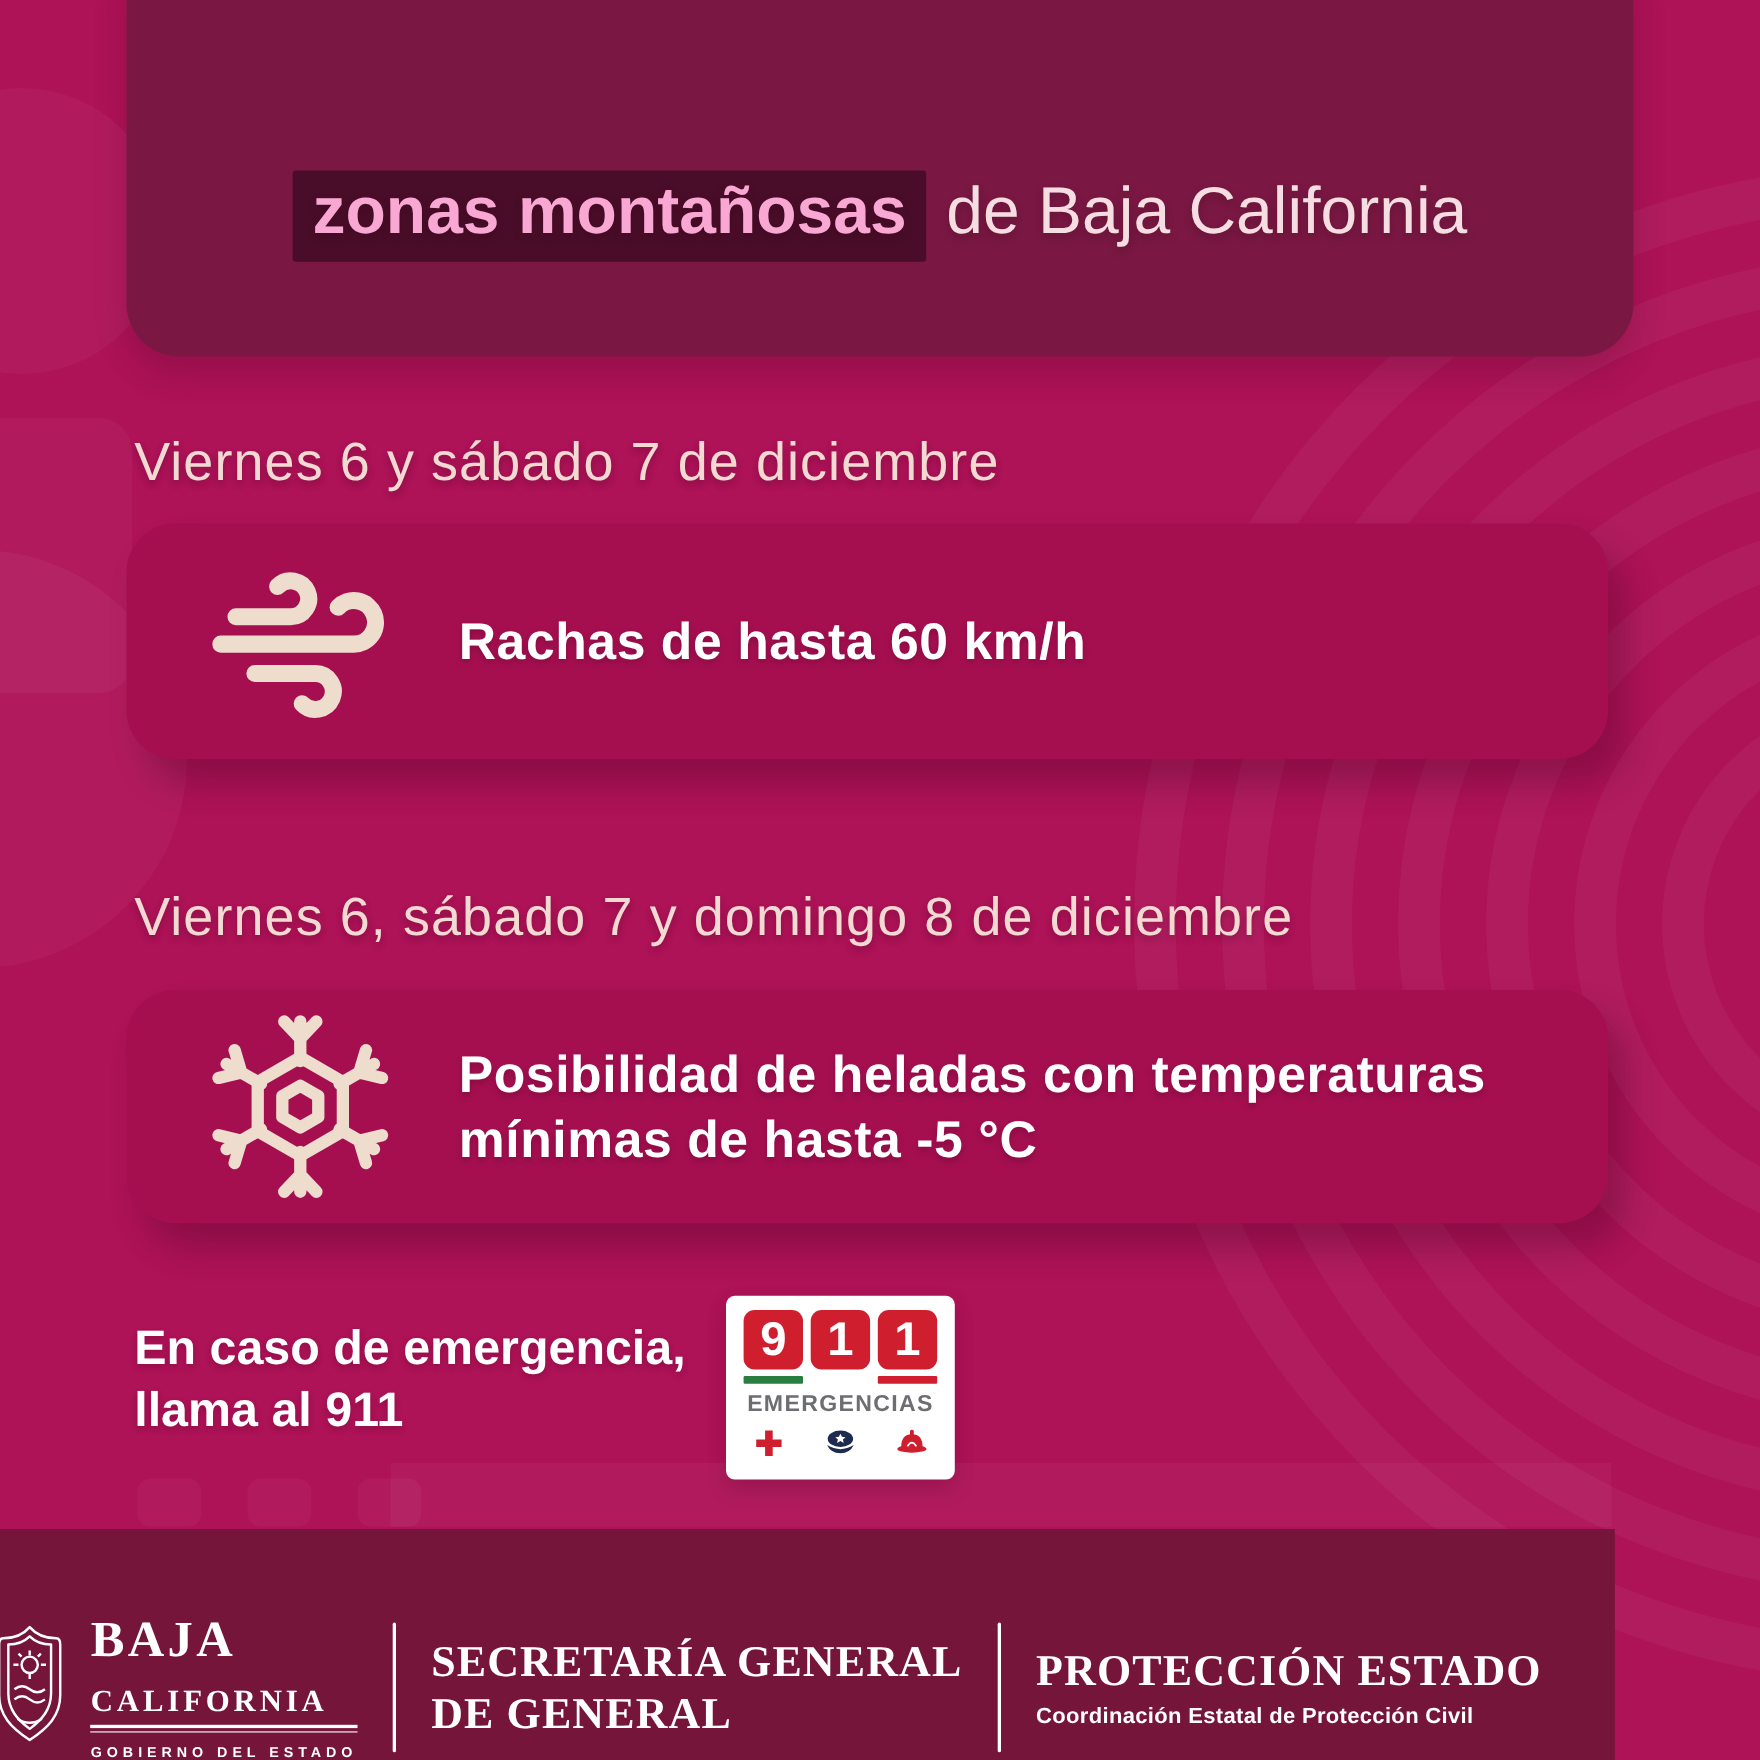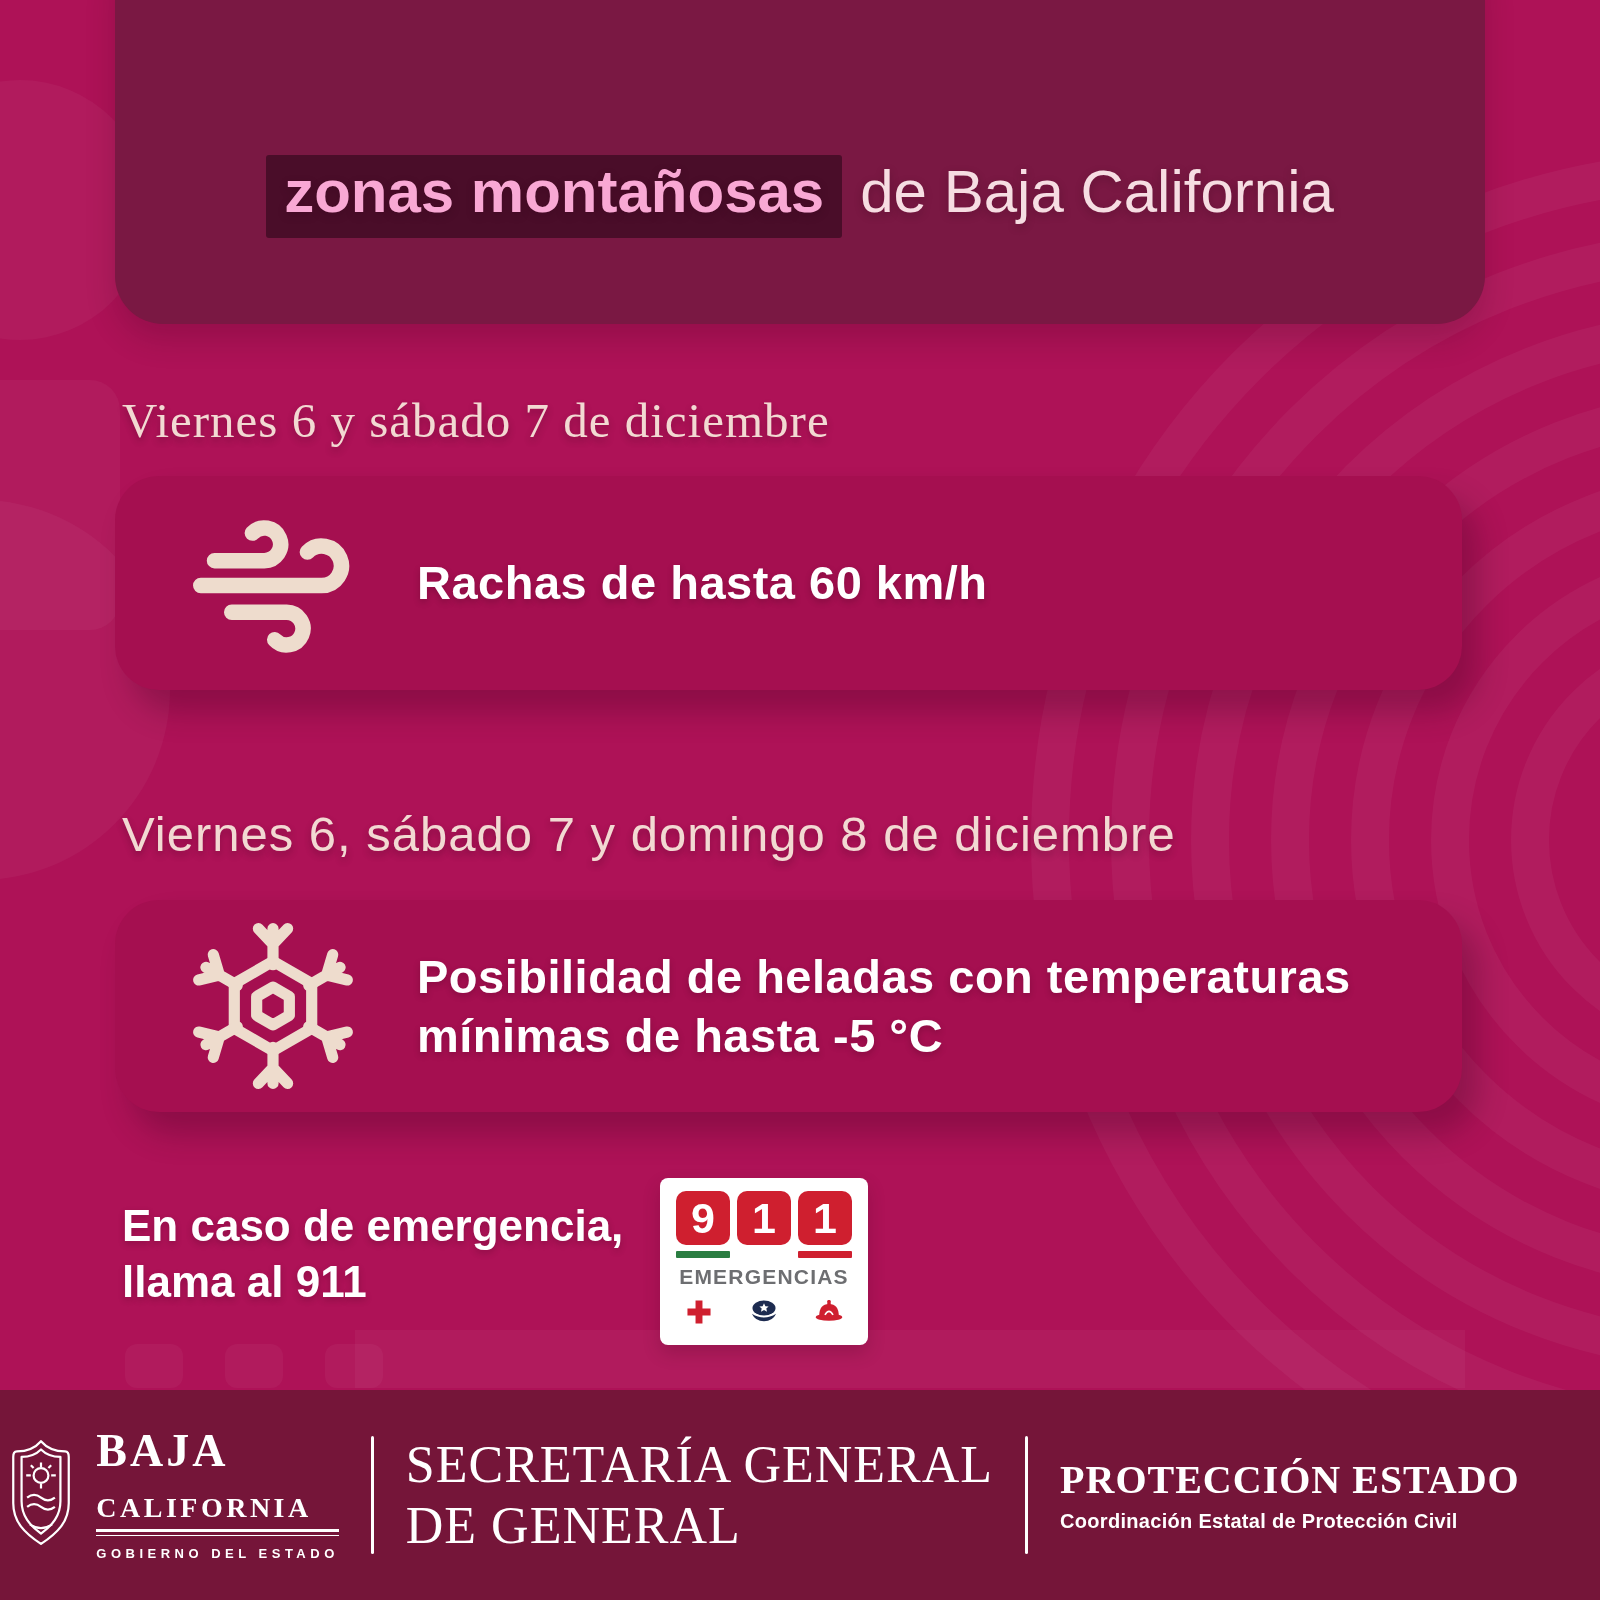--- a/index.html
+++ b/index.html
@@ -28,21 +28,21 @@
   }
   .title-highlight{
     display:inline-block;background:#4a0d29;color:#f9a8d4;font-weight:800;
     padding:2px 18px 12px 18px;border-radius:3px;margin-right:18px;
   }
   
   .section-heading{
     position:absolute;left:122px;font-size:49px;color:#f2d9d2;
     letter-spacing:1px;text-shadow:0 4px 7px rgba(50,0,25,.3);
   }
-  #heading-1{top:392px;font-family:Liberation Serif, serif;}
+  #heading-1{top:392px;}
   #heading-2{top:806px;text-align:center;}
   
   .info-card{
     position:absolute;left:115px;width:1347px;height:214px;
     background:#a50f50;border-radius:44px;
     box-shadow:16px 22px 30px rgba(55,0,27,.28);
     display:flex;align-items:center;box-sizing:border-box;
   }
   #card-1{top:476px;}
   #card-2{top:900px;height:212px;}
@@ -75,36 +75,36 @@
   .bar-none{background:transparent;}
   .bar-red{background:#cf1f2f;}
   .label-911{
     margin-top:7px;color:#6d6e71;font-weight:800;font-size:21px;
     letter-spacing:1.2px;text-align:center;white-space:nowrap;
   }
   .icons-911{display:flex;justify-content:space-between;align-items:center;
     margin-top:8px;padding:0 8px;}
   
   .footer-bar{
-    position:absolute;left:0;bottom:0;width:1600px;height:210px;
-    background:#751539;display:flex;align-items:center;justify-content:center;
+    position:absolute;left:0;bottom:0;width:1468px;height:210px;
+    background:#751539;display:flex;align-items:flex-end;justify-content:center;
   }
   .footer-inner{display:flex;align-items:center;transform:translateX(-38px);color:#fff;}
   .crest{flex:none;}
   .baja-block{margin-left:18px;text-align:left;}
   .baja-top{font-family:"Liberation Serif",serif;font-weight:700;font-size:46px;
     line-height:.95;letter-spacing:3px;}
   .baja-bottom{font-family:"Liberation Serif",serif;font-weight:700;font-size:28px;
     line-height:1.05;letter-spacing:3.5px;margin-top:20px;}
   .baja-rule1{border-top:3px solid #fff;margin-top:7px;}
   .baja-rule2{border-top:1px solid #fff;margin-top:3px;}
   .baja-sub{font-weight:700;font-size:13px;letter-spacing:4.5px;margin-top:10px;}
   .footer-divider{width:3px;height:118px;background:#ffffff;margin:0 32px;
     border-radius:2px;flex:none;}
-  .sg-block{font-family:"Liberation Serif",serif;font-weight:400;font-size:52px;
+  .sg-block{font-family:"Liberation Serif",serif;font-weight:700;font-size:40px;
     line-height:1.18;letter-spacing:1px;text-align:left;}
   .pc-block{text-align:left;}
   .pc-title{font-family:"Liberation Serif",serif;font-weight:700;font-size:40px;
     letter-spacing:1px;}
   .pc-sub{font-weight:700;font-size:20px;margin-top:7px;letter-spacing:.3px;}
 </style>
 </head>
 <body>
 
 <div id="poster">

